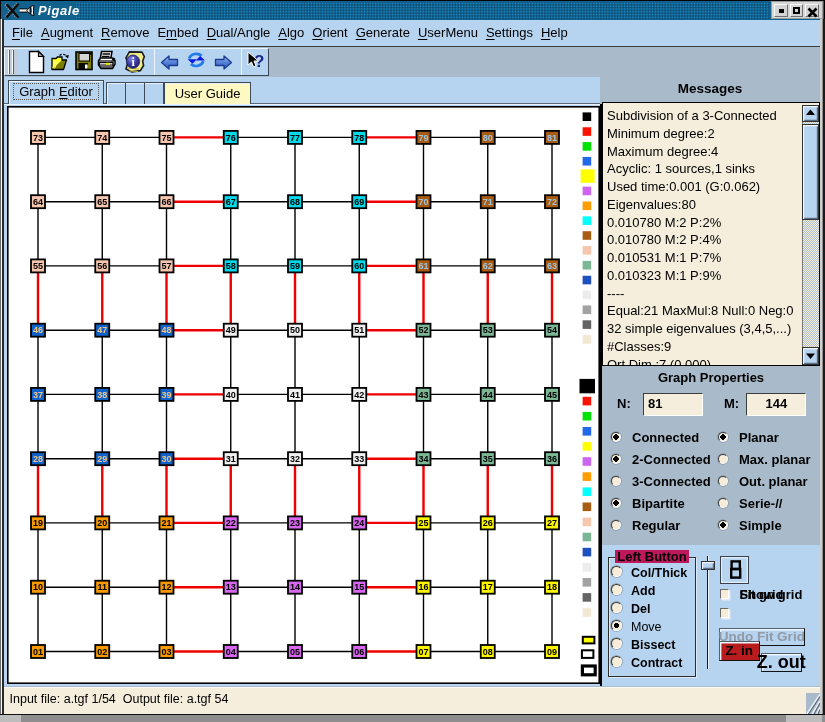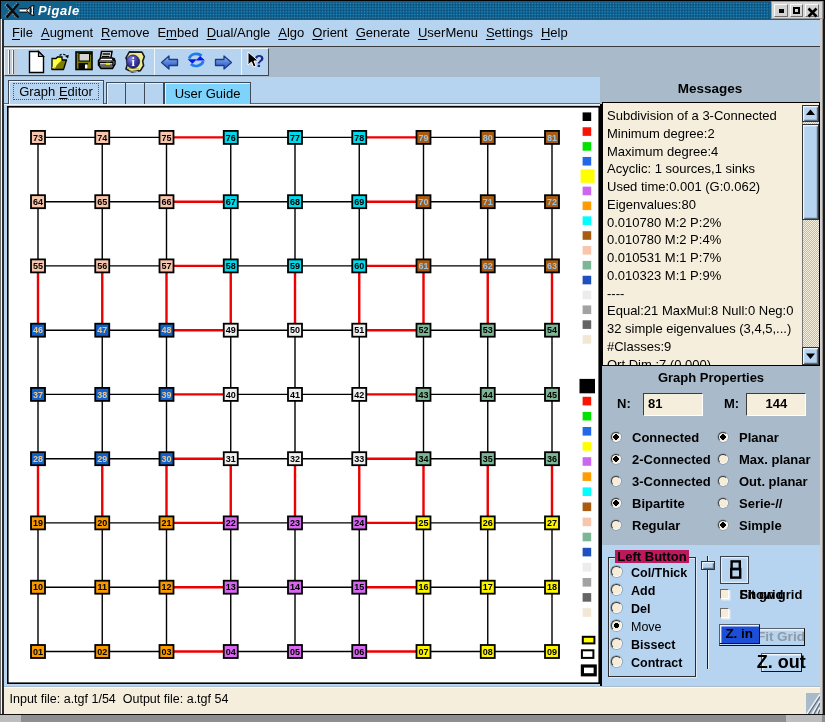--- a/index.html
+++ b/index.html
@@ -120,21 +120,21 @@
   </svg>
 
 <div class="abs" style="left:4px;top:76.5px;width:596px;height:27px;background:#b6d3f0"></div>
 
 <div class="abs" style="left:4px;top:103.2px;width:596px;height:1.2px;background:#5a6878"></div>
 <div class="abs" style="left:4px;top:104.4px;width:596px;height:1.3px;background:#eef4fb"></div>
 
 <div class="abs" style="left:105.5px;top:82px;width:58.5px;height:21.5px;background:#b6d3f0;border:1.2px solid #3f4a58;border-bottom:none;box-shadow:inset 1px 1px 0 #e8f1fa"></div>
 <div class="abs" style="left:124.5px;top:82px;width:1.2px;height:21.5px;background:#3f4a58"></div>
 <div class="abs" style="left:144px;top:82px;width:1.2px;height:21.5px;background:#3f4a58"></div>
-<div class="abs" style="left:164px;top:82px;width:87px;height:21.5px;background:#7dd3fc;border:1.2px solid #3f4a58;border-bottom:none;box-shadow:inset 1px 1px 0 #e8f1fa;
+<div class="abs" style="left:164px;top:82px;width:87px;height:21.5px;background:#fef9c3;border:1.2px solid #3f4a58;border-bottom:none;box-shadow:inset 1px 1px 0 #e8f1fa;
   text-align:center;font-size:13px;line-height:21px">User Guide</div>
 
 <div class="abs" style="left:8px;top:79.5px;width:96px;height:24px;background:#b6d3f0;border:1.2px solid #3f4a58;border-bottom:none;box-shadow:inset 1px 1px 0 #eef5fd"></div>
 <div class="abs" style="left:13px;top:82.5px;width:86px;height:17.5px;border:1px dotted #555;text-align:center;font-size:13px;line-height:16.5px">Graph <u>E</u>ditor</div>
 
 <div class="abs" style="left:4px;top:104.6px;width:596px;height:581.4px;background:#b6d3f0"></div>
 
 <svg width="593" height="578" viewBox="0 0 593 578" style="position:absolute;left:7px;top:106px">
 <rect x="0" y="0" width="593" height="578" fill="#ffffff"></rect>
 <rect x="0.8" y="0.8" width="591.4" height="576.4" fill="none" stroke="#000" stroke-width="1.6"></rect>
@@ -428,21 +428,21 @@
 <div class="abs" style="left:719.5px;top:555.5px;width:29.5px;height:28.5px;background:#b6d3f0;border:1.2px solid #38414d;box-shadow:inset 0 0 0 1.2px #e4edf6"></div>
 <svg class="abs" style="left:729px;top:560px" width="15" height="20" viewBox="0 0 15 20">
   <rect x="2.6" y="1.4" width="8.2" height="7.6" fill="none" stroke="#000" stroke-width="2.4"></rect>
   <rect x="2.2" y="9" width="9" height="8.6" fill="none" stroke="#000" stroke-width="2.4"></rect>
 </svg>
 <div style="position:absolute;left:719.5px;top:589px;width:9.5px;height:9.5px;background:#f6ecd8;border-top:1.6px solid #6a6a6a;border-left:1.6px solid #6a6a6a;border-bottom:1.6px solid #ffffff;border-right:1.6px solid #ffffff;box-shadow:1.5px 1.5px 0 #e8eef8"></div>
 <div style="position:absolute;left:739.5px;top:585.5px;height:18px;line-height:18px;font-size:13px;font-weight:bold;color:#000;white-space:nowrap">Fit grid</div>
 <div style="position:absolute;left:719.5px;top:608px;width:9.5px;height:9.5px;background:#f6ecd8;border-top:1.6px solid #6a6a6a;border-left:1.6px solid #6a6a6a;border-bottom:1.6px solid #ffffff;border-right:1.6px solid #ffffff;box-shadow:1.5px 1.5px 0 #e8eef8"></div>
 <div style="position:absolute;left:739.5px;top:586px;height:18px;line-height:18px;font-size:13px;font-weight:bold;color:#000;white-space:nowrap">Show grid</div>
 <div style="position:absolute;left:719px;top:627.5px;width:85.5px;height:18px;background:#b6d3f0;border-right:1.6px solid #111;border-bottom:1.6px solid #111;border-top:1px solid #55606e;border-left:1px solid #55606e;box-shadow:inset 1.4px 1.4px 0 #eef5fd;display:flex;align-items:center;justify-content:center;font-size:13.5px;font-weight:bold;color:#8f9aa5;white-space:nowrap">Undo Fit Grid</div>
-<div style="position:absolute;left:719px;top:624px;width:40.5px;height:19.5px;background:#1d4ed8;border-right:1.6px solid #111;border-bottom:1.6px solid #111;border-top:1px solid #55606e;border-left:1px solid #55606e;box-shadow:inset 1.4px 1.4px 0 #eef5fd;display:flex;align-items:center;justify-content:center;font-size:13.5px;font-weight:bold;color:#000;white-space:nowrap">Z. in</div>
+<div style="position:absolute;left:719px;top:641px;width:40.5px;height:19.5px;background:#b91c1c;border-right:1.6px solid #111;border-bottom:1.6px solid #111;border-top:1px solid #55606e;border-left:1px solid #55606e;box-shadow:inset 1.4px 1.4px 0 #eef5fd;display:flex;align-items:center;justify-content:center;font-size:13.5px;font-weight:bold;color:#000;white-space:nowrap">Z. in</div>
 <div style="position:absolute;left:761px;top:652.5px;width:40.5px;height:19.5px;background:#b6d3f0;border-right:1.6px solid #111;border-bottom:1.6px solid #111;border-top:1px solid #55606e;border-left:1px solid #55606e;box-shadow:inset 1.4px 1.4px 0 #eef5fd;display:flex;align-items:center;justify-content:center;font-size:18px;font-weight:bold;color:#000;white-space:nowrap">Z. out</div>
 
 <div class="abs" style="left:1px;top:686.5px;width:821px;height:27px;background:#f5eedd;border-top:1.4px solid #fbfbf4"></div>
 <div class="abs" style="left:9.5px;top:692px;font-size:12.5px;color:#000">Input file: a.tgf 1/54&nbsp; Output file: a.tgf 54</div>
 <svg class="abs" style="left:806px;top:692.5px" width="14" height="21" viewBox="0 0 14 21">
   <path d="M0 0h14v21H0z" fill="#a9bbca"></path>
   <path d="M14 1.5L1 21M14 8L6.5 21M14 14.5L11 21" stroke="#eef3f9" stroke-width="1.8"></path>
   <path d="M14 3.5L2.5 21M14 10L8 21M14 16.5L12 21" stroke="#5a6a7a" stroke-width="1.2"></path>
 </svg>
 

